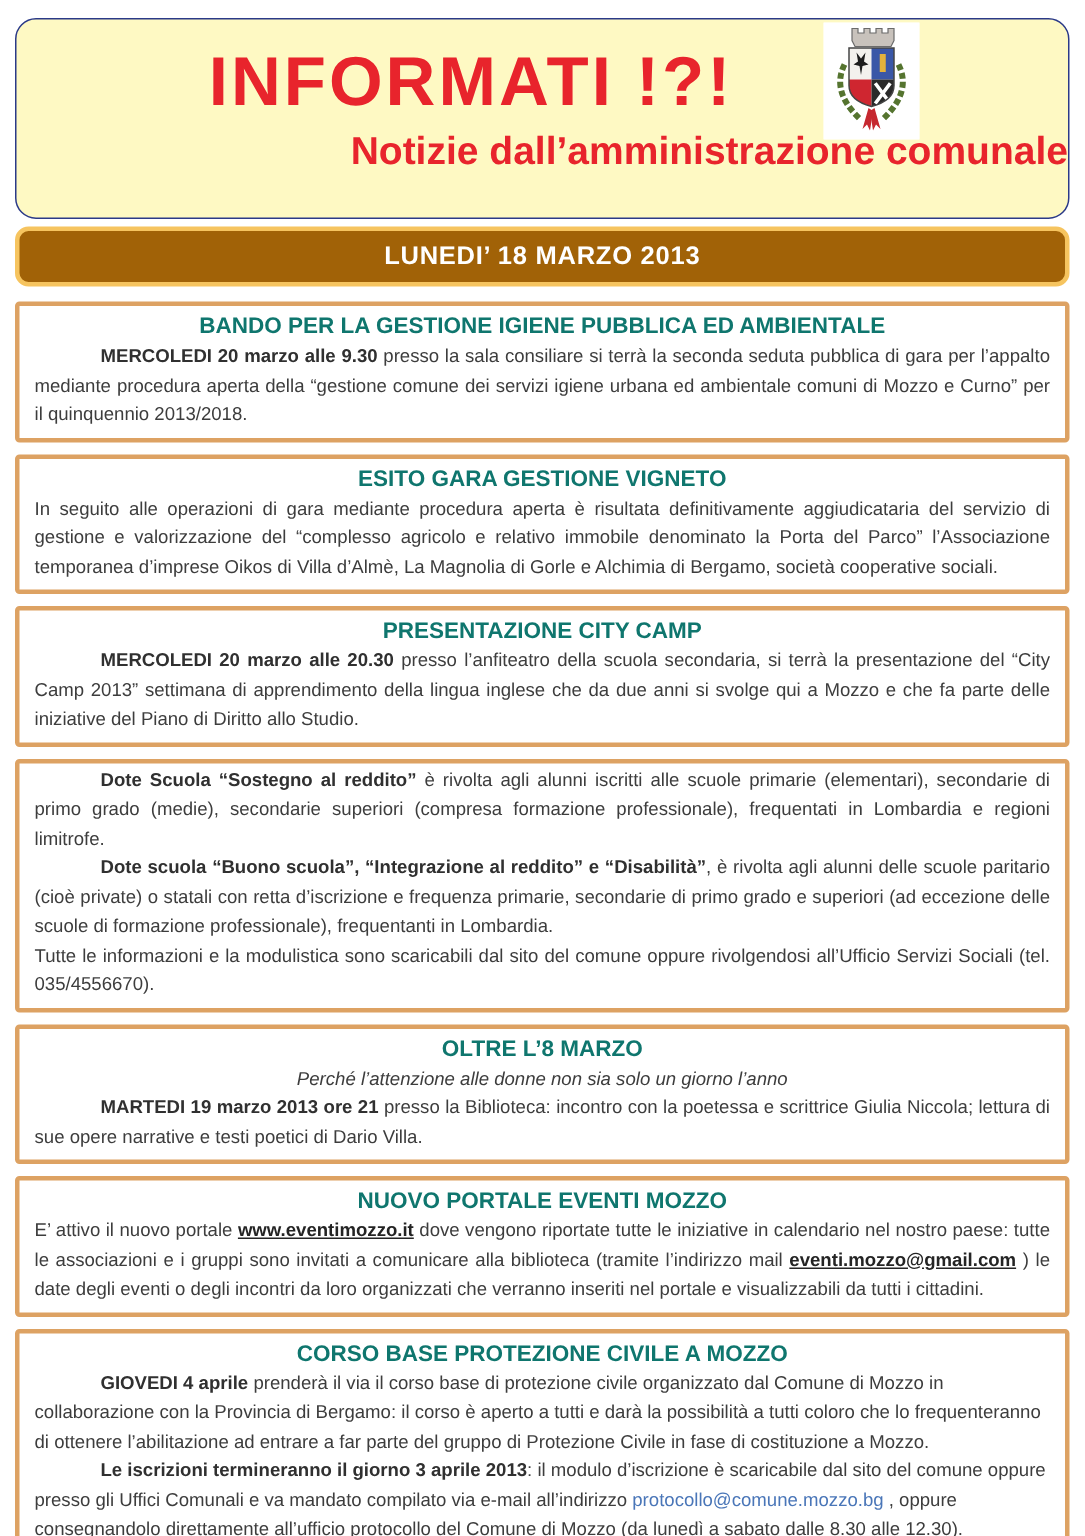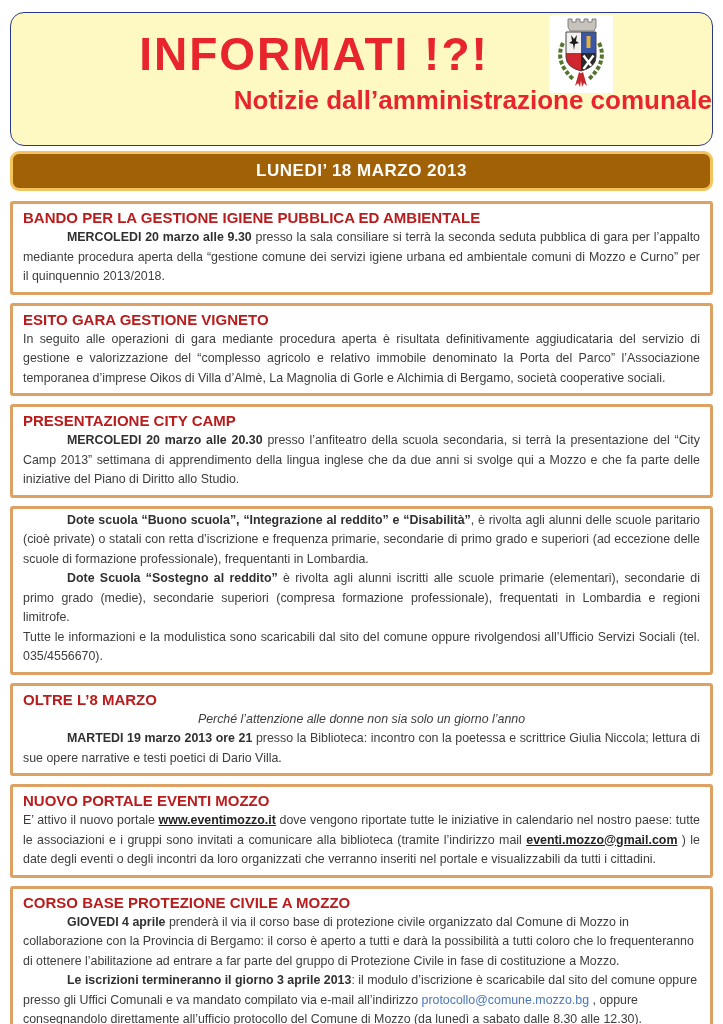--- a/index.html
+++ b/index.html
@@ -53,23 +53,23 @@
   .sections { margin-top: 10px; }
   .box {
     border: 3px solid #DDA263;
     border-radius: 3px;
     background: #ffffff;
     margin-bottom: 8px;
     padding: 2px 10px 5px 10px;
   }
   .sec-title {
     margin: 2px 0 0 0;
-    text-align: left;
+    text-align: center;
     font-size: 15px; line-height: 20px; font-weight: bold;
-    color: #b91c1c;
+    color: #0f766e;
   }
   .body {
     margin: 0;
     font-size: 12.4px; line-height: 19.5px;
     color: #3d3d3d;
   }
   .justify { text-align: justify; }
   .left { text-align: left; }
   .center { text-align: center; }
   .run-b { font-weight: bold; color: #303030; padding-left: 44px; }
@@ -125,22 +125,22 @@
       </section>
       <section class="box">
         <h2 class="sec-title">ESITO GARA GESTIONE VIGNETO</h2>
         <p class="body justify"><span class="">In seguito alle operazioni di gara mediante procedura aperta è risultata definitivamente aggiudicataria del servizio di gestione e valorizzazione del  “complesso agricolo e relativo immobile denominato la Porta del Parco” l’Associazione temporanea d’imprese Oikos di Villa d’Almè, La Magnolia di Gorle e Alchimia di Bergamo, società cooperative sociali.</span></p>
       </section>
       <section class="box">
         <h2 class="sec-title">PRESENTAZIONE CITY CAMP</h2>
         <p class="body justify"><span class="run-b">MERCOLEDI 20 marzo alle 20.30</span><span class=""> presso l’anfiteatro della scuola secondaria, si terrà la presentazione del “City Camp 2013” settimana di apprendimento della lingua inglese che da due anni si svolge qui a Mozzo e che fa parte delle iniziative del Piano di Diritto allo Studio.</span></p>
       </section>
       <section class="box">
+        <p class="body justify"><span class="run-b">Dote Scuola “Sostegno al reddito”</span><span class=""> è rivolta agli alunni iscritti alle scuole primarie (elementari), secondarie di primo grado (medie), secondarie superiori (compresa formazione professionale), frequentati in Lombardia e regioni limitrofe.</span></p>
         <p class="body justify"><span class="run-b">Dote scuola “Buono scuola”, “Integrazione al reddito” e “Disabilità”</span><span class="">, è rivolta agli alunni delle scuole paritario (cioè private) o statali con retta d’iscrizione e frequenza primarie, secondarie di primo grado  e superiori (ad eccezione delle scuole di formazione professionale), frequentanti in Lombardia.</span></p>
-        <p class="body justify"><span class="run-b">Dote Scuola “Sostegno al reddito”</span><span class=""> è rivolta agli alunni iscritti alle scuole primarie (elementari), secondarie di primo grado (medie), secondarie superiori (compresa formazione professionale), frequentati in Lombardia e regioni limitrofe.</span></p>
         <p class="body justify"><span class="">Tutte le informazioni e la modulistica sono scaricabili dal sito del comune oppure  rivolgendosi all’Ufficio Servizi Sociali (tel. 035/4556670).</span></p>
       </section>
       <section class="box">
         <h2 class="sec-title">OLTRE L’8 MARZO</h2>
         <p class="body center"><span class="run-i">Perché l’attenzione alle donne non sia solo un giorno l’anno</span></p>
         <p class="body justify"><span class="run-b">MARTEDI 19 marzo 2013 ore 21</span><span class=""> presso la Biblioteca: incontro con la poetessa e scrittrice Giulia Niccola; lettura di sue opere narrative e testi poetici di Dario Villa.</span></p>
       </section>
       <section class="box">
         <h2 class="sec-title">NUOVO PORTALE EVENTI MOZZO</h2>
         <p class="body justify"><span class="">E’ attivo il nuovo portale </span><a href="#" class="run-blink">www.eventimozzo.it</a><span class=""> dove vengono riportate tutte le iniziative in calendario nel nostro paese: tutte le associazioni e i gruppi sono invitati a comunicare alla biblioteca (tramite l’indirizzo mail </span><a href="#" class="run-blink">eventi.mozzo@gmail.com</a><span class=""> ) le date degli eventi o degli incontri da loro organizzati che verranno inseriti nel portale e visualizzabili da tutti i cittadini.</span></p>

